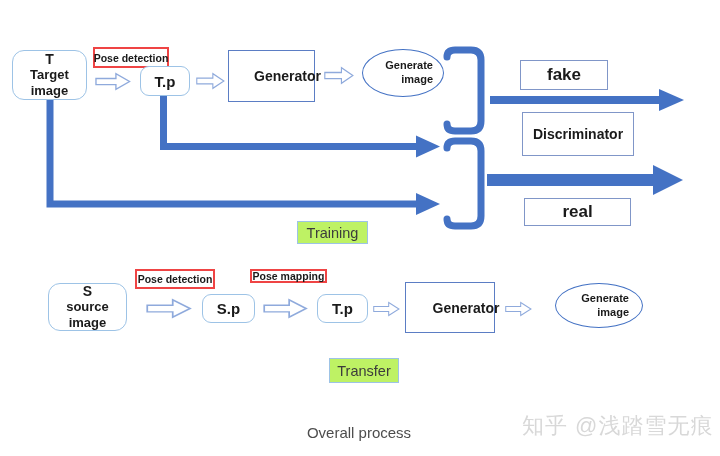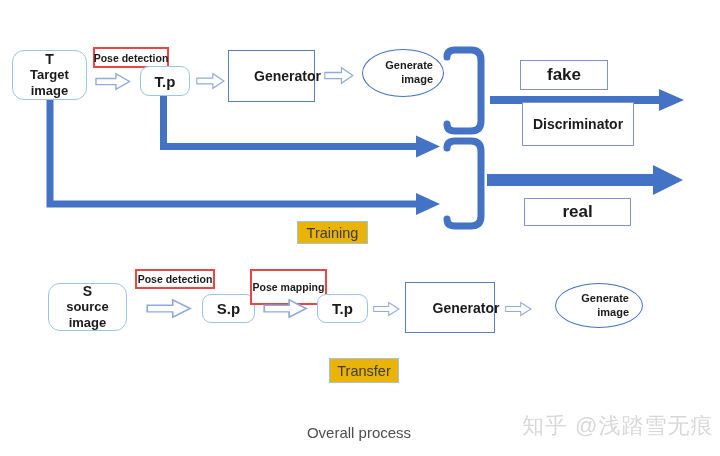--- a/index.html
+++ b/index.html
@@ -27,21 +27,21 @@
   .gen-label{font-weight:bold;font-size:14px;padding-left:32px;}
   .io-label{font-weight:bold;font-size:17px;}
   .disc-label{font-weight:bold;font-size:14px;}
   
   .plabel{
     border:2px solid #ef4444;background:#fff;display:flex;align-items:center;
     justify-content:center;font-weight:bold;font-size:10.5px;white-space:nowrap;
   }
   
   .tag{
-    border:1px solid #9DC3E6;background:#eab308;display:flex;align-items:center;
+    border:1px solid #9DC3E6;background:#bef264;display:flex;align-items:center;
     justify-content:center;font-size:14.5px;color:#3c3c3c;font-weight:normal;
   }
   
   .ellipse{
     border:1px solid #4472C4;border-radius:50%;background:#fff;
     display:flex;align-items:center;justify-content:center;text-align:right;
   }
   .ellipse-text{font-weight:bold;font-size:11px;line-height:1.25;width:60px;}
   .caption{font-size:15px;color:#4d4d4d;text-align:center;}
   .watermark{font-size:22px;color:#d8d8d8;letter-spacing:1px;white-space:nowrap;}
@@ -92,40 +92,40 @@
   <svg class="abs" style="left:324px;top:66px;" width="30" height="19" viewBox="0 0 37 20" preserveAspectRatio="none">
     <path d="M1 6.8 H21.5 V1.8 L35.5 10 L21.5 18.2 V13.2 H1 Z" fill="#fff" stroke="#8FAADC" stroke-width="1.4"></path>
   </svg>
 
   <div class="abs ellipse" style="left:362px;top:49px;width:82px;height:48px;">
     <div class="ellipse-text">Generate image</div>
   </div>
 
   <div class="abs rect rect-soft io-label" style="left:520px;top:60px;width:88px;height:30px;">fake</div>
 
-  <div class="abs rect rect-soft disc-label" style="left:522px;top:102px;width:112px;height:44px;">Discriminator</div>
+  <div class="abs rect rect-soft disc-label" style="left:522px;top:112px;width:112px;height:44px;">Discriminator</div>
 
   <div class="abs rect rect-soft io-label" style="left:524px;top:198px;width:107px;height:28px;text-align:center;">real</div>
 
   <div class="abs tag" style="left:297px;top:221px;width:71px;height:23px;">Training</div>
 
   <div class="abs node" style="left:48px;top:283px;width:79px;height:48px;">
     <div class="node-title">S</div>
     <div class="node-subtitle">source image</div>
   </div>
 
   <div class="abs plabel" style="left:135px;top:269px;width:80px;height:20px;">Pose detection</div>
 
   <svg class="abs" style="left:146px;top:298px;" width="46" height="21" viewBox="0 0 37 20" preserveAspectRatio="none">
     <path d="M1 6.8 H21.5 V1.8 L35.5 10 L21.5 18.2 V13.2 H1 Z" fill="#fff" stroke="#8FAADC" stroke-width="1.4"></path>
   </svg>
 
   <div class="abs node node-small" style="left:202px;top:294px;width:53px;height:29px;">S.p</div>
 
-  <div class="abs plabel" style="left:250px;top:269px;width:77px;height:36px;">Pose mapping</div>
+  <div class="abs plabel" style="left:250px;top:269px;width:77px;height:14px;">Pose mapping</div>
 
   <svg class="abs" style="left:263px;top:298px;" width="45" height="21" viewBox="0 0 37 20" preserveAspectRatio="none">
     <path d="M1 6.8 H21.5 V1.8 L35.5 10 L21.5 18.2 V13.2 H1 Z" fill="#fff" stroke="#8FAADC" stroke-width="1.4"></path>
   </svg>
 
   <div class="abs node node-small" style="left:317px;top:294px;width:51px;height:29px;">T.p</div>
 
   <svg class="abs" style="left:373px;top:301px;" width="27" height="16" viewBox="0 0 37 20" preserveAspectRatio="none">
     <path d="M1 6.8 H21.5 V1.8 L35.5 10 L21.5 18.2 V13.2 H1 Z" fill="#fff" stroke="#8FAADC" stroke-width="1.4"></path>
   </svg>

